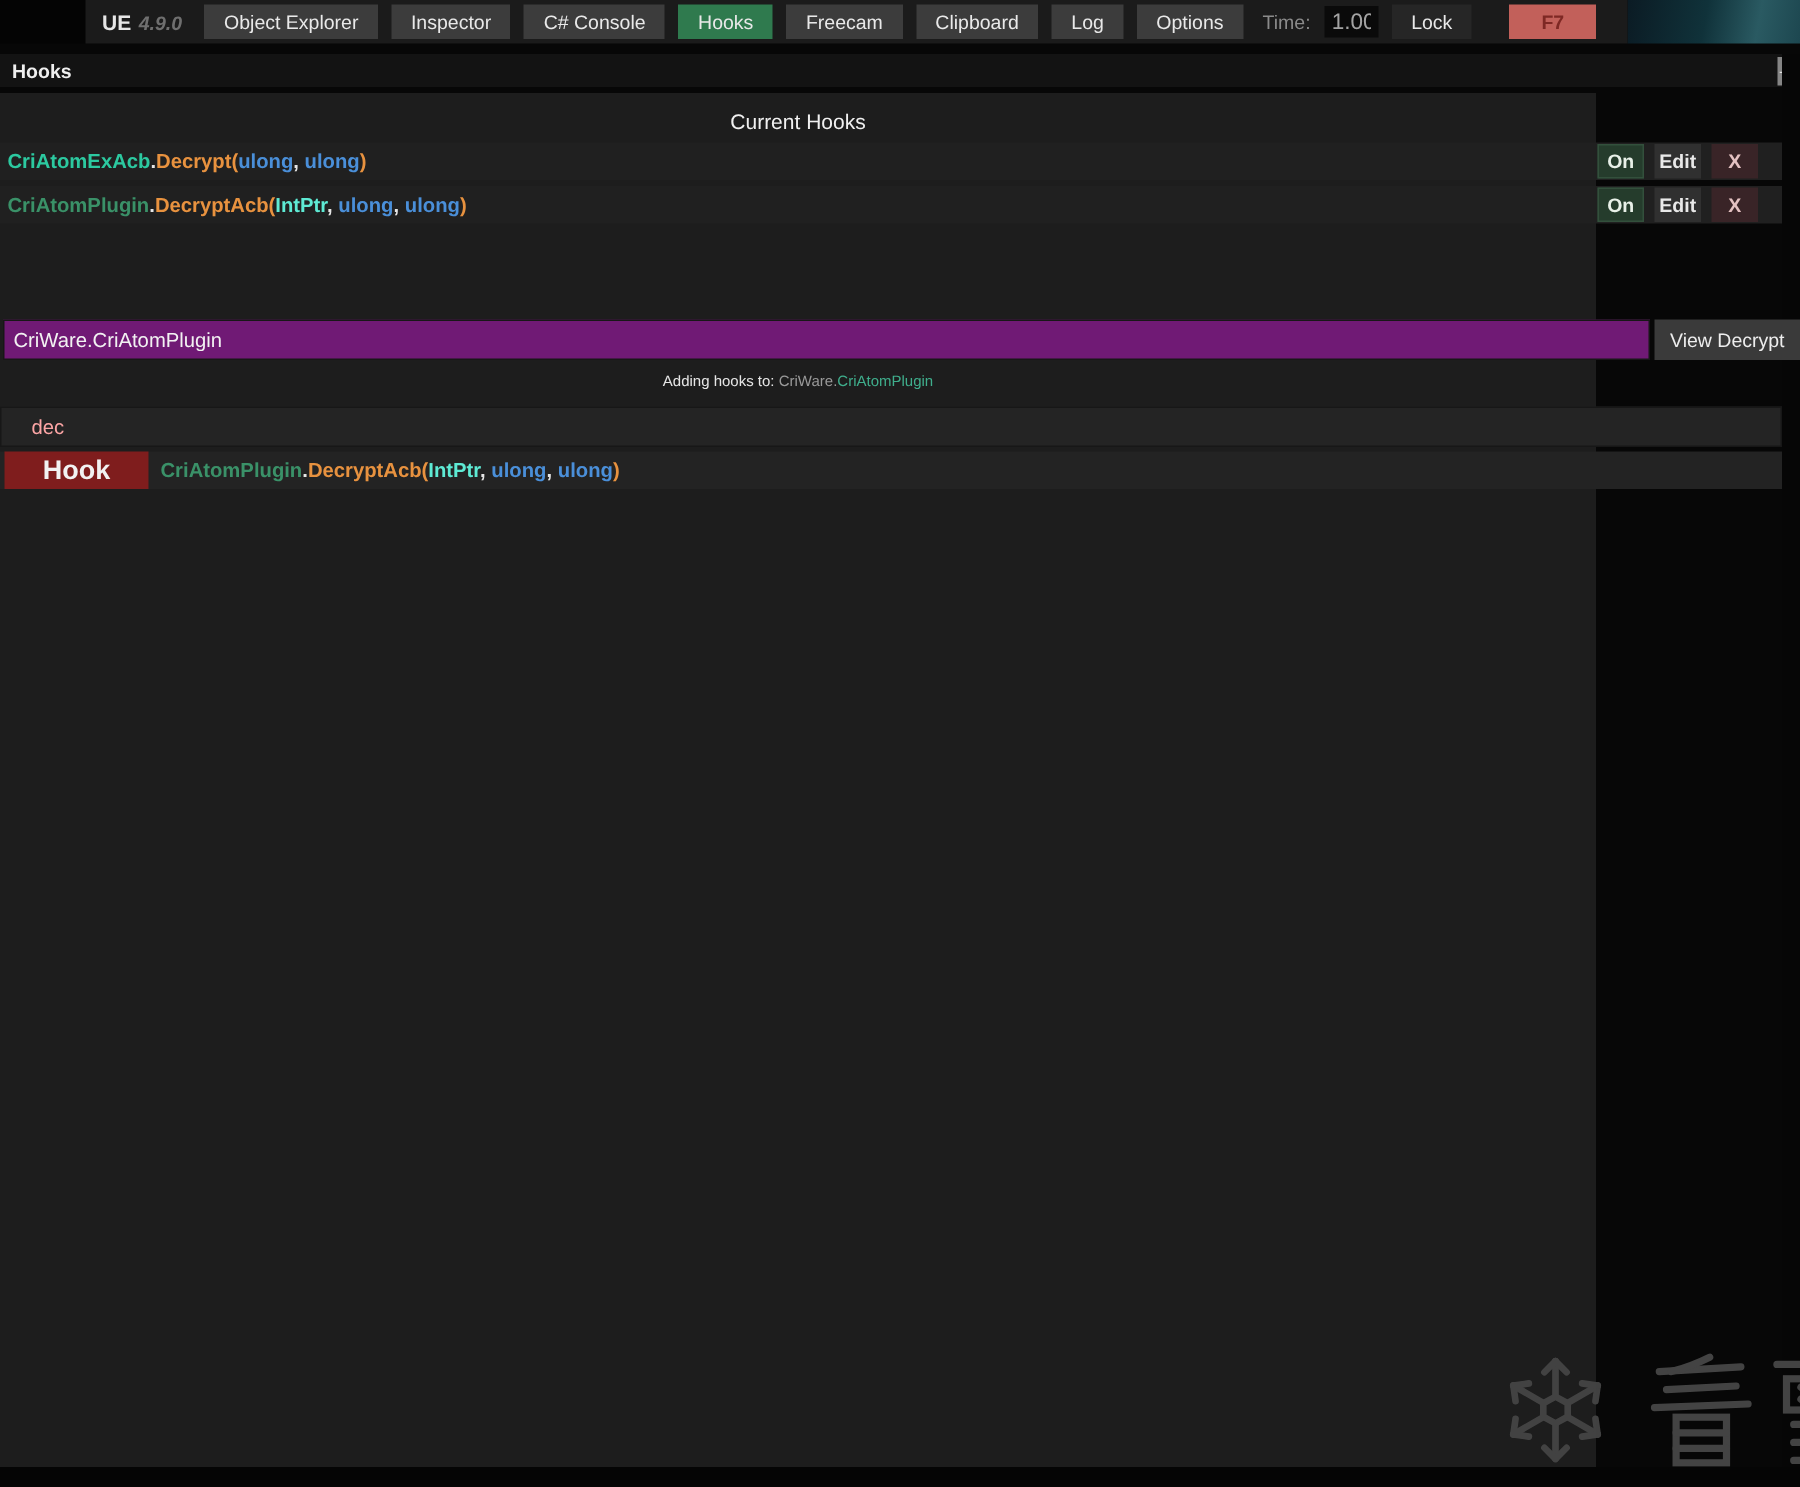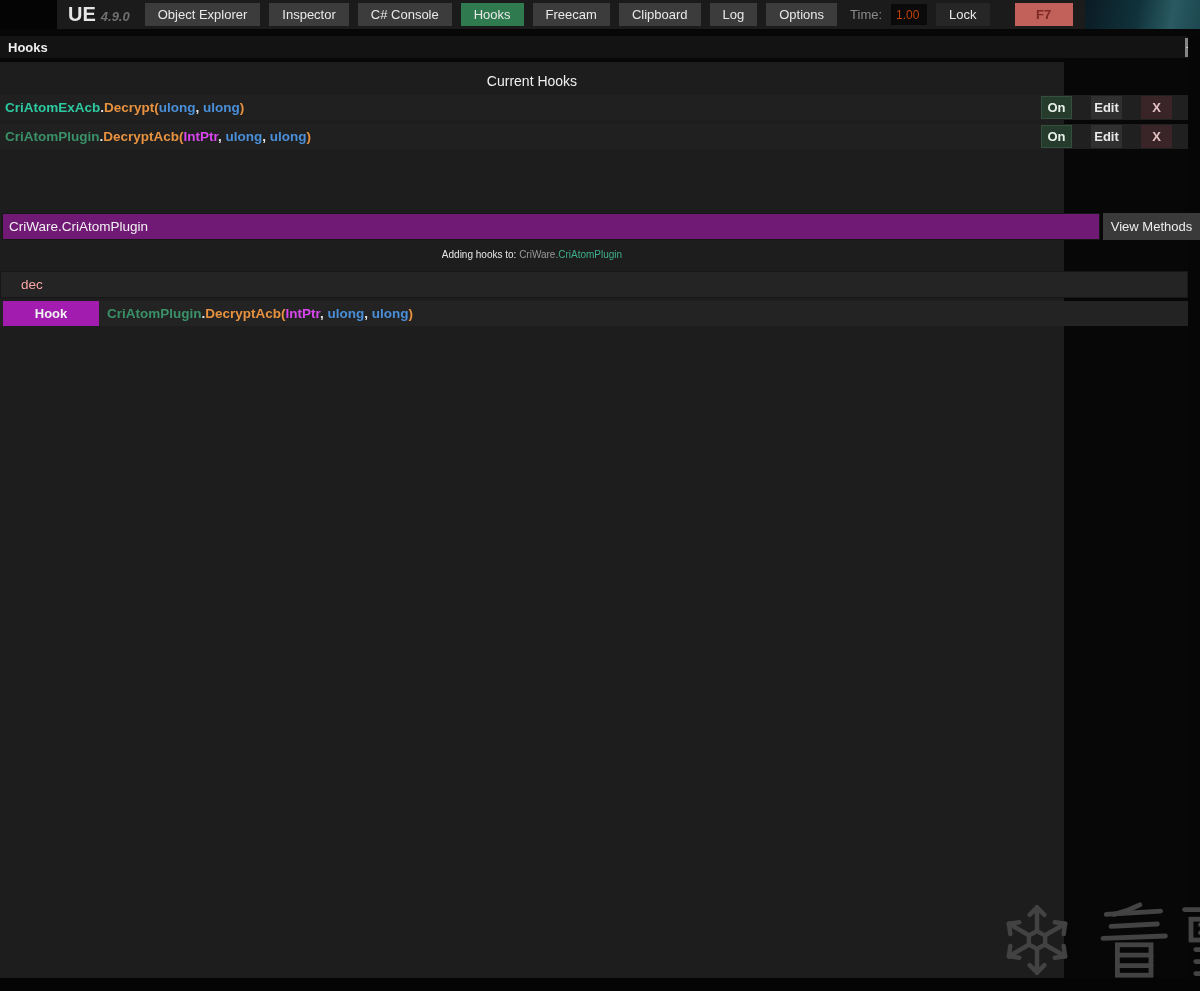--- a/index.html
+++ b/index.html
@@ -7,28 +7,28 @@
   body { font-family:"Liberation Sans", sans-serif; }
   .stage { position:relative; width:1200px; height:991px; background:#070707; overflow:hidden; }
 
   
   .topbar-left-void { position:absolute; left:0; top:0; width:57px; height:29px; background:#040404; }
   .game-corner { position:absolute; left:1085px; top:0; width:115px; height:29px;
     background:linear-gradient(100deg,#0b1b24 0%,#10323a 45%,#2a5a62 75%,#1d4750 100%); }
   .topbar { position:absolute; left:57px; top:0; width:1028px; height:29px; background:#1b1b1b;
     display:flex; align-items:center; gap:9px; padding-left:11px; }
   .brand { display:flex; align-items:baseline; gap:5px; margin-right:6px; white-space:nowrap; }
-  .brand-name { color:#e6e6e6; font-weight:bold; font-size:20px; }
+  .brand-name { color:#e6e6e6; font-weight:bold; font-size:14px; }
   .brand-version { color:#6f6f6f; font-style:italic; font-weight:bold; font-size:13px; }
   .tbtn { border:0; cursor:pointer; background:#3c3c3c; color:#e9e9e9; font-family:inherit;
     font-size:13px; height:23px; padding:4px 13px; white-space:nowrap; }
   .tbtn.active { background:#2f7a4e; }
   .time-label { color:#8a8a8a; font-size:13px; margin-left:4px; white-space:nowrap; }
-  .time-input { width:36px; height:21px; background:#0a0a0a; border:0; color:#c2410c;
-    font-family:inherit; font-size:12px; padding:0 5px; }
+  .time-input { width:36px; height:21px; background:#0a0a0a; border:0; color:#a3a3a3;
+    font-family:inherit; font-size:15px; padding:0 5px; }
   .lock-btn { background:#262626; }
   .f7-btn { background:#c2605a; color:#7e2824; font-weight:bold; width:58px; margin-left:16px; }
 
   
   .titlebar { position:absolute; left:0; top:36px; width:1188px; height:22px; background:#131313;
     display:flex; align-items:center; padding-left:8px; }
   .titlebar-label { color:#efefef; font-weight:bold; font-size:13px; }
   .minimize-btn { position:absolute; left:1185px; top:38px; width:15px; height:19px; border:0;
     background:#858585; color:#e9e9e9; font-size:12px; line-height:17px; text-align:center;
     cursor:pointer; padding:0; }
@@ -41,52 +41,52 @@
   .section-title { position:absolute; left:0; top:11px; width:100%; text-align:center;
     color:#f0f0f0; font-size:14px; }
 
   .hook-row { position:absolute; left:0; width:1188px; height:25px; background:#202020;
     display:flex; align-items:center; }
   .hook-row.r0 { top:33px; }
   .hook-row.r1 { top:62px; }
   .sig { padding-left:5px; font-size:13.5px; font-weight:600; white-space:nowrap; }
   .hook-row-btns { margin-left:auto; display:flex; gap:7px; padding-right:16px; }
   .mini-btn { border:0; cursor:pointer; width:31px; height:23px; font-family:inherit;
-    font-size:13px; font-weight:600;margin-left:12px; }
+    font-size:13px; font-weight:600; }
   .on-btn { background:#253c2c; color:#e8f0e8; border:1px solid #33503c; }
   .edit-btn { background:#303030; color:#e9e9e9; }
   .x-btn { background:#392427; color:#e4c2c2; }
 
   .class-input { position:absolute; left:2px; top:151px; width:1098px; height:27px;
     background:#701a75; border:1px solid #171717; color:#f2f2f2; font-family:inherit;
     font-size:13.5px; padding:0 6px; }
   .view-methods-btn { position:absolute; left:1103px; top:151px; width:97px; height:27px;
     border:0; background:#3a3a3a; color:#ededed; font-family:inherit; font-size:13px; cursor:pointer; }
 
   .adding-line { position:absolute; left:0; top:187px; width:100%; text-align:center;
     font-size:10px; }
 
   .filter-input { position:absolute; left:0; top:209px; width:1188px; height:27px;
     background:#242424; border:1px solid #171717; color:#fca5a5; font-family:inherit;
     font-size:13.5px; padding:0 20px; }
 
   .hook-action-row { position:absolute; left:0; top:239px; width:1188px; height:25px;
     background:#232323; display:flex; align-items:center; }
   .hook-btn { border:0; cursor:pointer; position:absolute; left:3px; top:0; width:96px; height:25px;
-    background:#a21caf; color:#f2f2f2; font-family:inherit; font-size:13px; font-weight:bold; }
+    background:#7f1d1d; color:#f2f2f2; font-family:inherit; font-size:18px; font-weight:bold; }
   .pending-sig { position:absolute; left:107px; line-height:25px; font-size:13.5px; font-weight:600;
     white-space:nowrap; }
 
   
   .seg-plain { color:#e6e6e6; }
   .seg-class-instance { color:#2cc9a0; }
   .seg-class-static { color:#3a9168; }
   .seg-method { color:#e8923f; }
   .seg-keyword { color:#4a8fd9; }
-  .seg-struct { color:#d946ef; }
+  .seg-struct { color:#5eead4; }
   .seg-namespace { color:#9a9a9a; }
   .seg-class-teal { color:#3fae8c; }
 
   
   .watermark { position:absolute; left:1000px; top:838px; display:flex; align-items:center; gap:16px;
     opacity:0.95; }
   .watermark svg { display:block; }
 
   
   .bottom-strip { position:absolute; left:0; top:978px; width:1200px; height:13px; background:#050505; }
@@ -141,21 +141,21 @@
     <div class="hook-row r1">
       <span class="sig"><span class="seg-class-static">CriAtomPlugin</span><span class="seg-plain">.</span><span class="seg-method">DecryptAcb</span><span class="seg-method">(</span><span class="seg-struct">IntPtr</span><span class="seg-plain">, </span><span class="seg-keyword">ulong</span><span class="seg-plain">, </span><span class="seg-keyword">ulong</span><span class="seg-method">)</span></span>
       <span class="hook-row-btns">
         <button class="mini-btn on-btn">On</button>
         <button class="mini-btn edit-btn">Edit</button>
         <button class="mini-btn x-btn">X</button>
       </span>
     </div>
 
     <input class="class-input" value="CriWare.CriAtomPlugin" style="">
-    <button class="view-methods-btn">View Methods</button>
+    <button class="view-methods-btn">View Decrypt</button>
 
     <div class="adding-line"><span class="seg-plain">Adding hooks to: </span><span class="seg-namespace">CriWare</span><span class="seg-namespace">.</span><span class="seg-class-teal">CriAtomPlugin</span></div>
 
     <input class="filter-input" value="dec" style="">
 
     <div class="hook-action-row">
       <button class="hook-btn">Hook</button>
       <span class="pending-sig"><span class="seg-class-static">CriAtomPlugin</span><span class="seg-plain">.</span><span class="seg-method">DecryptAcb</span><span class="seg-method">(</span><span class="seg-struct">IntPtr</span><span class="seg-plain">, </span><span class="seg-keyword">ulong</span><span class="seg-plain">, </span><span class="seg-keyword">ulong</span><span class="seg-method">)</span></span>
     </div>
 

